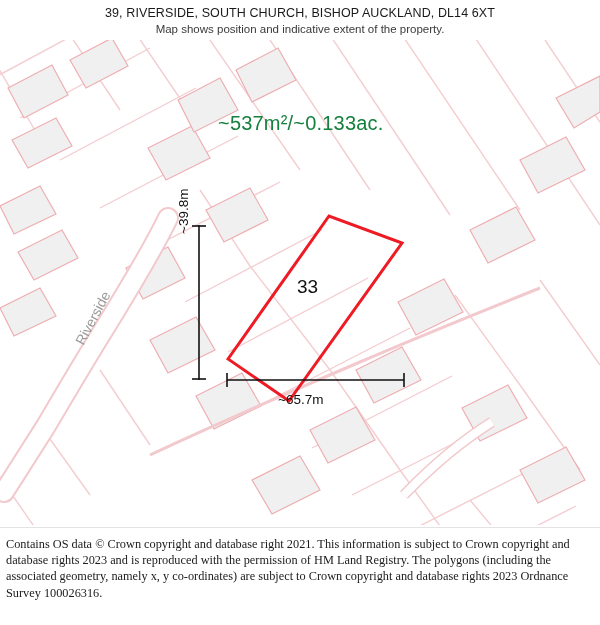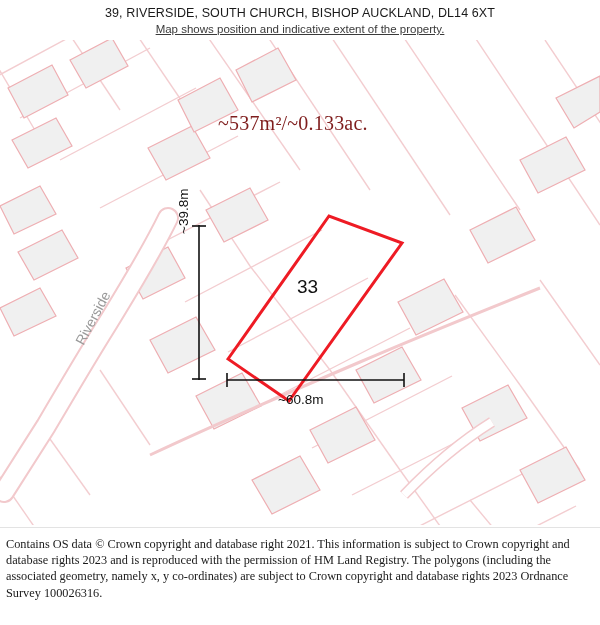--- a/index.html
+++ b/index.html
@@ -33,44 +33,42 @@
     font-size: 12.5px;
     line-height: 15px;
     color: #1a1a1a;
     letter-spacing: 0.1px;
   }
   .header .subtitle {
     font-size: 11.5px;
     line-height: 15px;
     color: #3a3a3a;
     margin-top: 1px;
-    text-decoration: underline;
   }
   
   .map {
     position: absolute;
     top: 40px; left: 0;
     width: 600px;
     height: 485px;
     background: #ffffff;
     overflow: hidden;
   }
   .map svg {
     display: block;
   }
   
   .area-label {
     position: absolute;
     left: 218px;
     top: 72px;
     font-size: 20px;
-    color: #7f1d1d;
+    color: #15803d;
     letter-spacing: 0.2px;
     white-space: nowrap;
-    font-family: Liberation Serif, serif;
   }
   .plot-number {
     position: absolute;
     left: 297px;
     top: 236px;
     font-size: 19px;
     color: #111;
   }
   .dim-vertical {
     position: absolute;
@@ -214,21 +212,21 @@
       <g stroke="#111111" stroke-width="1.6">
         <line x1="227" y1="340" x2="404" y2="340"></line>
         <line x1="227" y1="333" x2="227" y2="347"></line>
         <line x1="404" y1="333" x2="404" y2="347"></line>
       </g>
     </svg>
 
     <div class="area-label">~537m²/~0.133ac.</div>
     <div class="plot-number">33</div>
     <div class="dim-vertical">~39.8m</div>
-    <div class="dim-horizontal">~60.8m</div>
+    <div class="dim-horizontal">~65.7m</div>
     <div class="street-label">Riverside</div>
   </div>
 
   <div class="footer">
     <p>Contains OS data © Crown copyright and database right 2021. This information is subject to Crown copyright and database rights 2023 and is reproduced with the permission of HM Land Registry. The polygons (including the associated geometry, namely x, y co-ordinates) are subject to Crown copyright and database rights 2023 Ordnance Survey 100026316.</p>
   </div>
 
 </div>
 
 </body></html>

